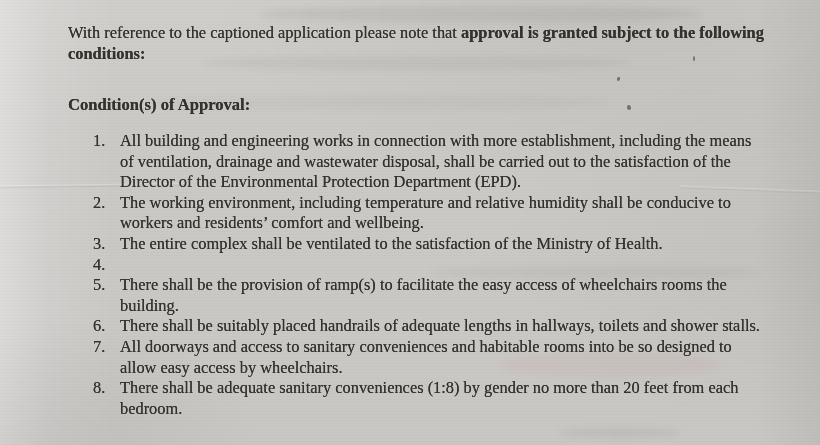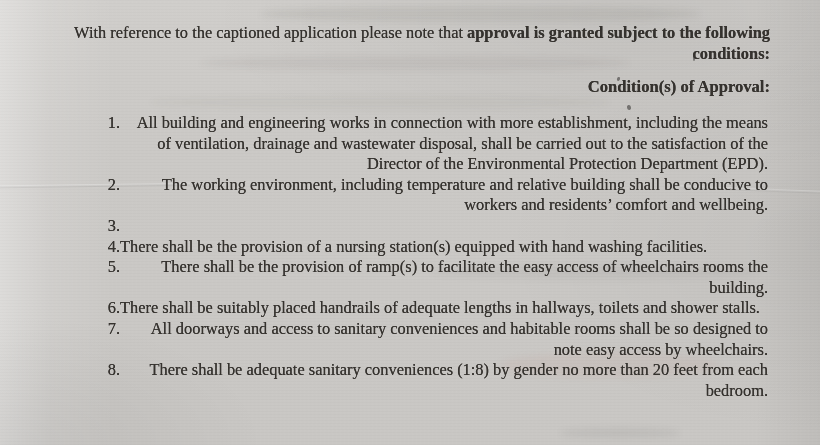--- a/index.html
+++ b/index.html
@@ -15,21 +15,20 @@
     width: 820px;
     height: 445px;
     overflow: hidden;
     background:
       radial-gradient(ellipse 700px 260px at 78% 4%, rgba(0,0,0,0.055), transparent 62%),
       radial-gradient(ellipse 500px 300px at 100% 55%, rgba(0,0,0,0.035), transparent 65%),
       radial-gradient(ellipse 420px 220px at 2% 100%, rgba(0,0,0,0.05), transparent 60%),
       linear-gradient(90deg, rgba(255,255,255,0.35) 0%, rgba(255,255,255,0.12) 6%, rgba(255,255,255,0) 14%),
       linear-gradient(90deg, rgba(0,0,0,0) 92%, rgba(0,0,0,0.05) 100%),
       linear-gradient(180deg, #d0cecb 0%, var(--paper) 30%, #c9c7c4 100%);
-    text-align: right;
   }
 
   
   .grain {
     position: absolute; inset: 0; pointer-events: none;
     background-image:
       repeating-linear-gradient(0deg, rgba(0,0,0,0.015) 0 1px, transparent 1px 3px),
       repeating-linear-gradient(90deg, rgba(255,255,255,0.02) 0 1px, transparent 1px 4px);
   }
 
@@ -67,21 +66,21 @@
     width: 702px;
     color: var(--ink);
     font-size: 16.4px;
     text-shadow: 0 0 0.5px rgba(45,42,40,0.85);
   }
   .intro { line-height: 21px; }
   .b { font-weight: 700; }
   .heading {
     font-weight: 700;
     font-size: 16.6px;
-    margin-top: 12px;
+    margin-top: 30px;
     line-height: 21px;
   }
   ol.conds {
     list-style: none;
     margin-top: 16px;
     padding-left: 25px;
   }
   ol.conds li {
     display: flex;
     align-items: flex-start;
@@ -122,40 +121,40 @@
 
     <p class="heading">Condition(s) of Approval:</p>
 
     <ol class="conds">
       <li>
         <span class="num">1.</span>
         <span class="txt">All building and engineering works in connection with more establishment, including the means of ventilation, drainage and wastewater disposal, shall be carried out to the satisfaction of the Director of the Environmental Protection Department (EPD).</span>
       </li>
       <li>
         <span class="num">2.</span>
-        <span class="txt">The working environment, including temperature and relative building shall be conducive to workers and residents’ comfort and wellbeing.</span>
+        <span class="txt">The working environment, including temperature and relative humidity shall be conducive to workers and residents’ comfort and wellbeing.</span>
       </li>
       <li>
         <span class="num">3.</span>
+        <span class="txt">The entire complex shall be ventilated to the satisfaction of the Ministry of Health.</span>
       </li>
       <li>
         <span class="num">4.</span>
-        <span class="txt">There shall be the provision of a nursing station(s) equipped with hand washing facilities.</span>
       </li>
       <li>
         <span class="num">5.</span>
         <span class="txt">There shall be the provision of ramp(s) to facilitate the easy access of wheelchairs rooms the building.</span>
       </li>
       <li>
         <span class="num">6.</span>
         <span class="txt">There shall be suitably placed handrails of adequate lengths in hallways, toilets and shower stalls.</span>
       </li>
       <li>
         <span class="num">7.</span>
-        <span class="txt">All doorways and access to sanitary conveniences and habitable rooms shall be so designed to note easy access by wheelchairs.</span>
+        <span class="txt">All doorways and access to sanitary conveniences and habitable rooms into be so designed to allow easy access by wheelchairs.</span>
       </li>
       <li>
         <span class="num">8.</span>
         <span class="txt">There shall be adequate sanitary conveniences (1:8) by gender no more than 20 feet from each bedroom.</span>
       </li>
     </ol>
 
   </div>
 </div>
 

